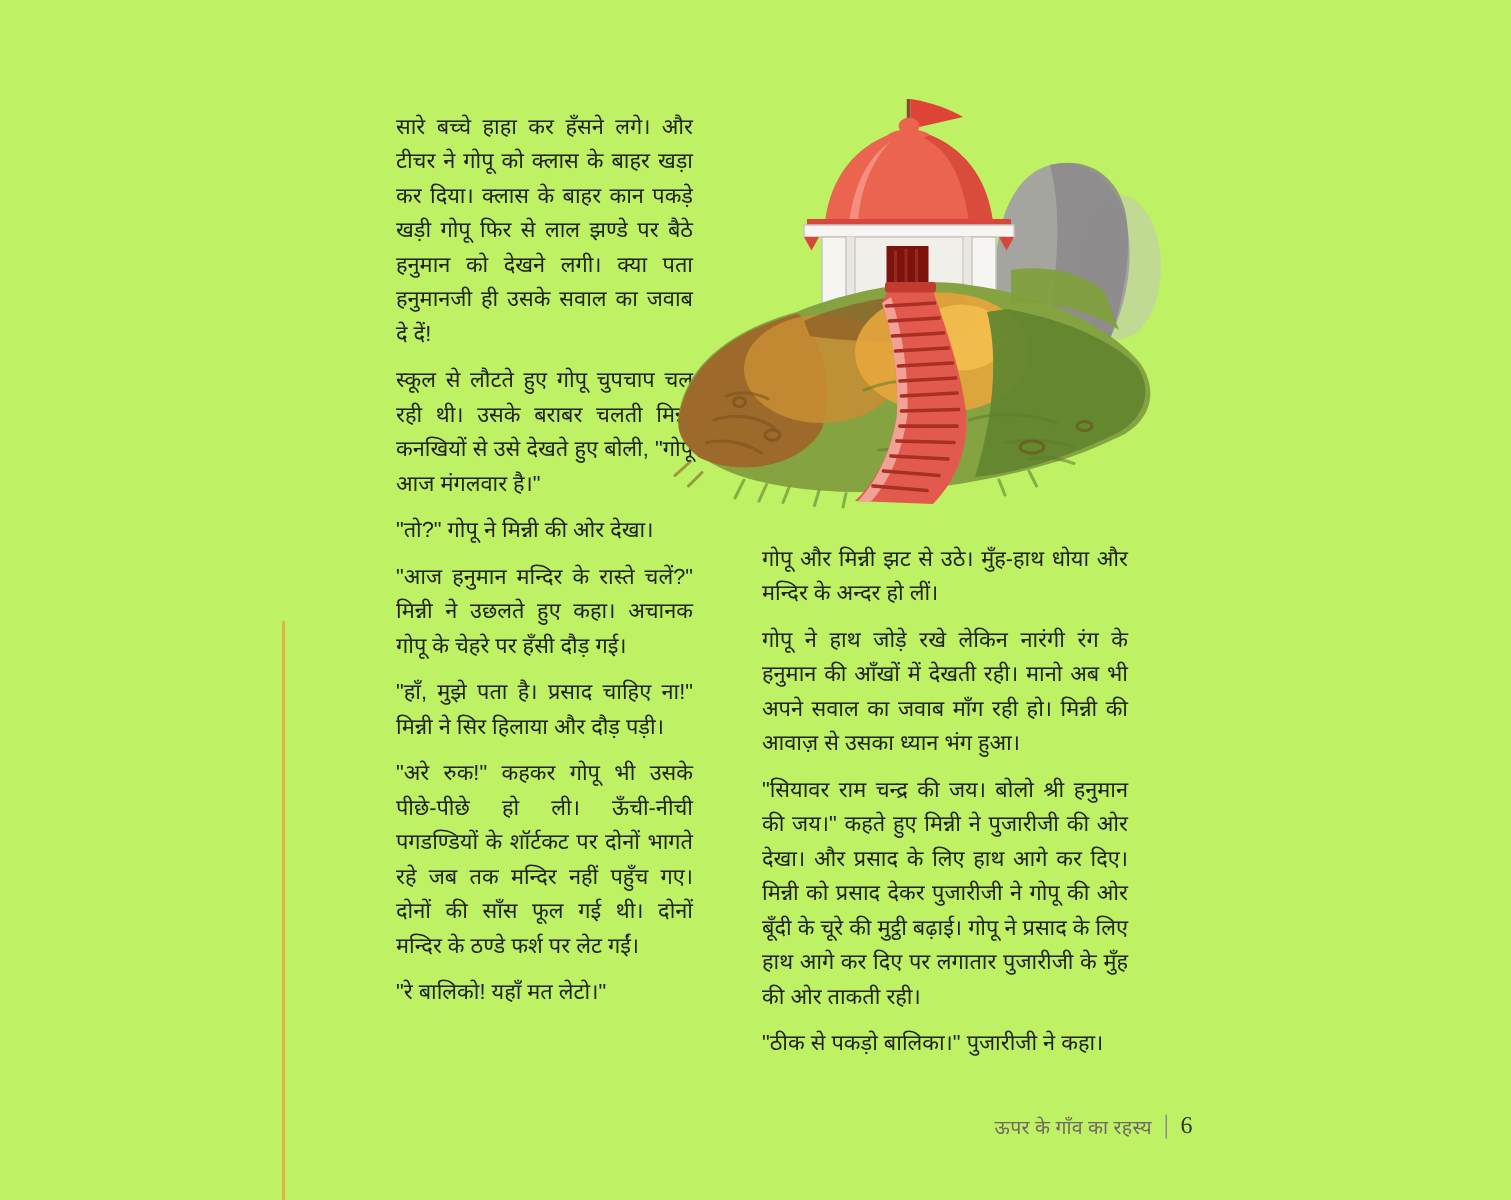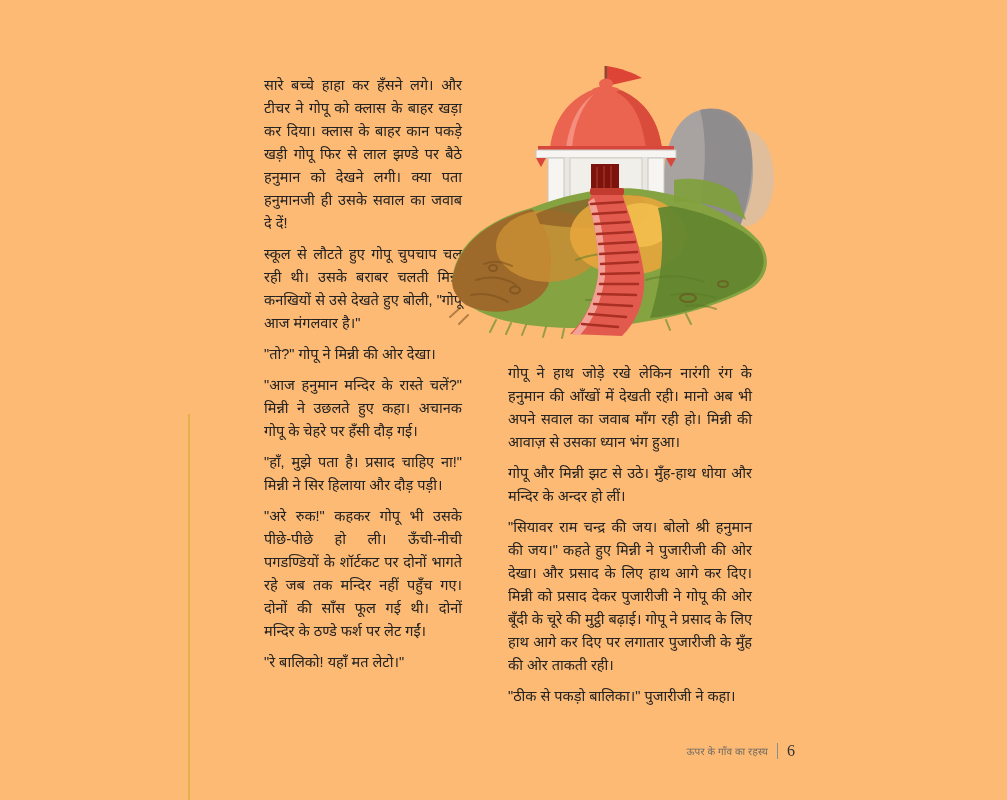--- a/index.html
+++ b/index.html
@@ -1,19 +1,19 @@
 <!DOCTYPE html>
 <html><head>
 <meta charset="utf-8">
 <style>
   * { box-sizing: border-box; margin: 0; padding: 0; }
   html, body { width: 1007px; height: 800px; background: #ffffff; overflow: hidden; }
   body { font-family: "Liberation Sans", sans-serif; position: relative; }
 
-  .page { position: absolute; inset: 0; background: #fdba74; }
+  .page { position: absolute; inset: 0; background: #bef264; }
 
   .accent-rule {
     position: absolute;
     left: 188px; top: 414px;
     width: 2px; height: 386px;
   }
 
   .col { position: absolute; color: #222222; font-size: 14.5px; line-height: 23px; text-align: justify; }
   .col p { margin: 0 0 8px 0; }
   .col p:last-child { margin-bottom: 0; }
@@ -22,21 +22,21 @@
   .col-right { left: 508px; top: 362px; width: 244px; }
 
   .illustration { position: absolute; left: 436px; top: 28px; width: 348px; height: 338px; }
 
   .footer {
     position: absolute;
     right: 212px; top: 742px;
     display: flex; align-items: center; gap: 9px;
     font-family: "Liberation Serif", serif;
   }
-  .footer .book-title { font-size: 10px; color: #6e6a63; letter-spacing: 0.2px; }
+  .footer .book-title { font-size: 13px; color: #6e6a63; letter-spacing: 0.2px; }
   .footer .divider { width: 1px; height: 16px; background: #8c8c8c; }
   .footer .page-number { font-size: 16px; color: #333333; }
 </style>
 </head>
 <body>
 
 <div class="page">
 
   <div class="accent-rule" style="background-color: rgb(226, 177, 75);"></div>
 
@@ -44,22 +44,22 @@
     <p>सारे बच्चे हाहा कर हँसने लगे। और टीचर ने गोपू को क्लास के बाहर खड़ा कर दिया। क्लास के बाहर कान पकड़े खड़ी गोपू फिर से लाल झण्डे पर बैठे हनुमान को देखने लगी। क्या पता हनुमानजी ही उसके सवाल का जवाब दे दें!</p>
     <p>स्कूल से लौटते हुए गोपू चुपचाप चल रही थी। उसके बराबर चलती मिन्नी कनखियों से उसे देखते हुए बोली, "गोपू आज मंगलवार है।"</p>
     <p>"तो?" गोपू ने मिन्नी की ओर देखा।</p>
     <p>"आज हनुमान मन्दिर के रास्ते चलें?" मिन्नी ने उछलते हुए कहा। अचानक गोपू के चेहरे पर हँसी दौड़ गई।</p>
     <p>"हाँ, मुझे पता है। प्रसाद चाहिए ना!" मिन्नी ने सिर हिलाया और दौड़ पड़ी।</p>
     <p>"अरे रुक!" कहकर गोपू भी उसके पीछे-पीछे हो ली। ऊँची-नीची पगडण्डियों के शॉर्टकट पर दोनों भागते रहे जब तक मन्दिर नहीं पहुँच गए। दोनों की साँस फूल गई थी। दोनों मन्दिर के ठण्डे फर्श पर लेट गईं।</p>
     <p>"रे बालिको! यहाँ मत लेटो।"</p>
   </div>
 
   <div class="col col-right">
+    <p>गोपू और मिन्नी झट से उठे। मुँह-हाथ धोया और मन्दिर के अन्दर हो लीं।</p>
     <p>गोपू ने हाथ जोड़े रखे लेकिन नारंगी रंग के हनुमान की आँखों में देखती रही। मानो अब भी अपने सवाल का जवाब माँग रही हो। मिन्नी की आवाज़ से उसका ध्यान भंग हुआ।</p>
-    <p>गोपू और मिन्नी झट से उठे। मुँह-हाथ धोया और मन्दिर के अन्दर हो लीं।</p>
     <p>"सियावर राम चन्द्र की जय। बोलो श्री हनुमान की जय।" कहते हुए मिन्नी ने पुजारीजी की ओर देखा। और प्रसाद के लिए हाथ आगे कर दिए। मिन्नी को प्रसाद देकर पुजारीजी ने गोपू की ओर बूँदी के चूरे की मुट्ठी बढ़ाई। गोपू ने प्रसाद के लिए हाथ आगे कर दिए पर लगातार पुजारीजी के मुँह की ओर ताकती रही।</p>
     <p>"ठीक से पकड़ो बालिका।" पुजारीजी ने कहा।</p>
   </div>
 
   <div class="illustration">
     <svg width="348" height="338" viewBox="0 0 348 338">
 
       <ellipse cx="310" cy="150" rx="28" ry="48" opacity="0.5" fill="#c3c1c2"></ellipse>
       <path opacity="0.95" d="M230,185 C222,135 234,90 264,82 C292,76 312,98 316,126 C320,156 312,180 304,198 L238,202 Z" fill="#a3a0a2"></path>
       <path opacity="0.85" d="M264,82 C272,112 270,155 260,198 L304,198 C312,176 320,140 314,112 C308,88 288,76 264,82 Z" fill="#8b888a"></path>

